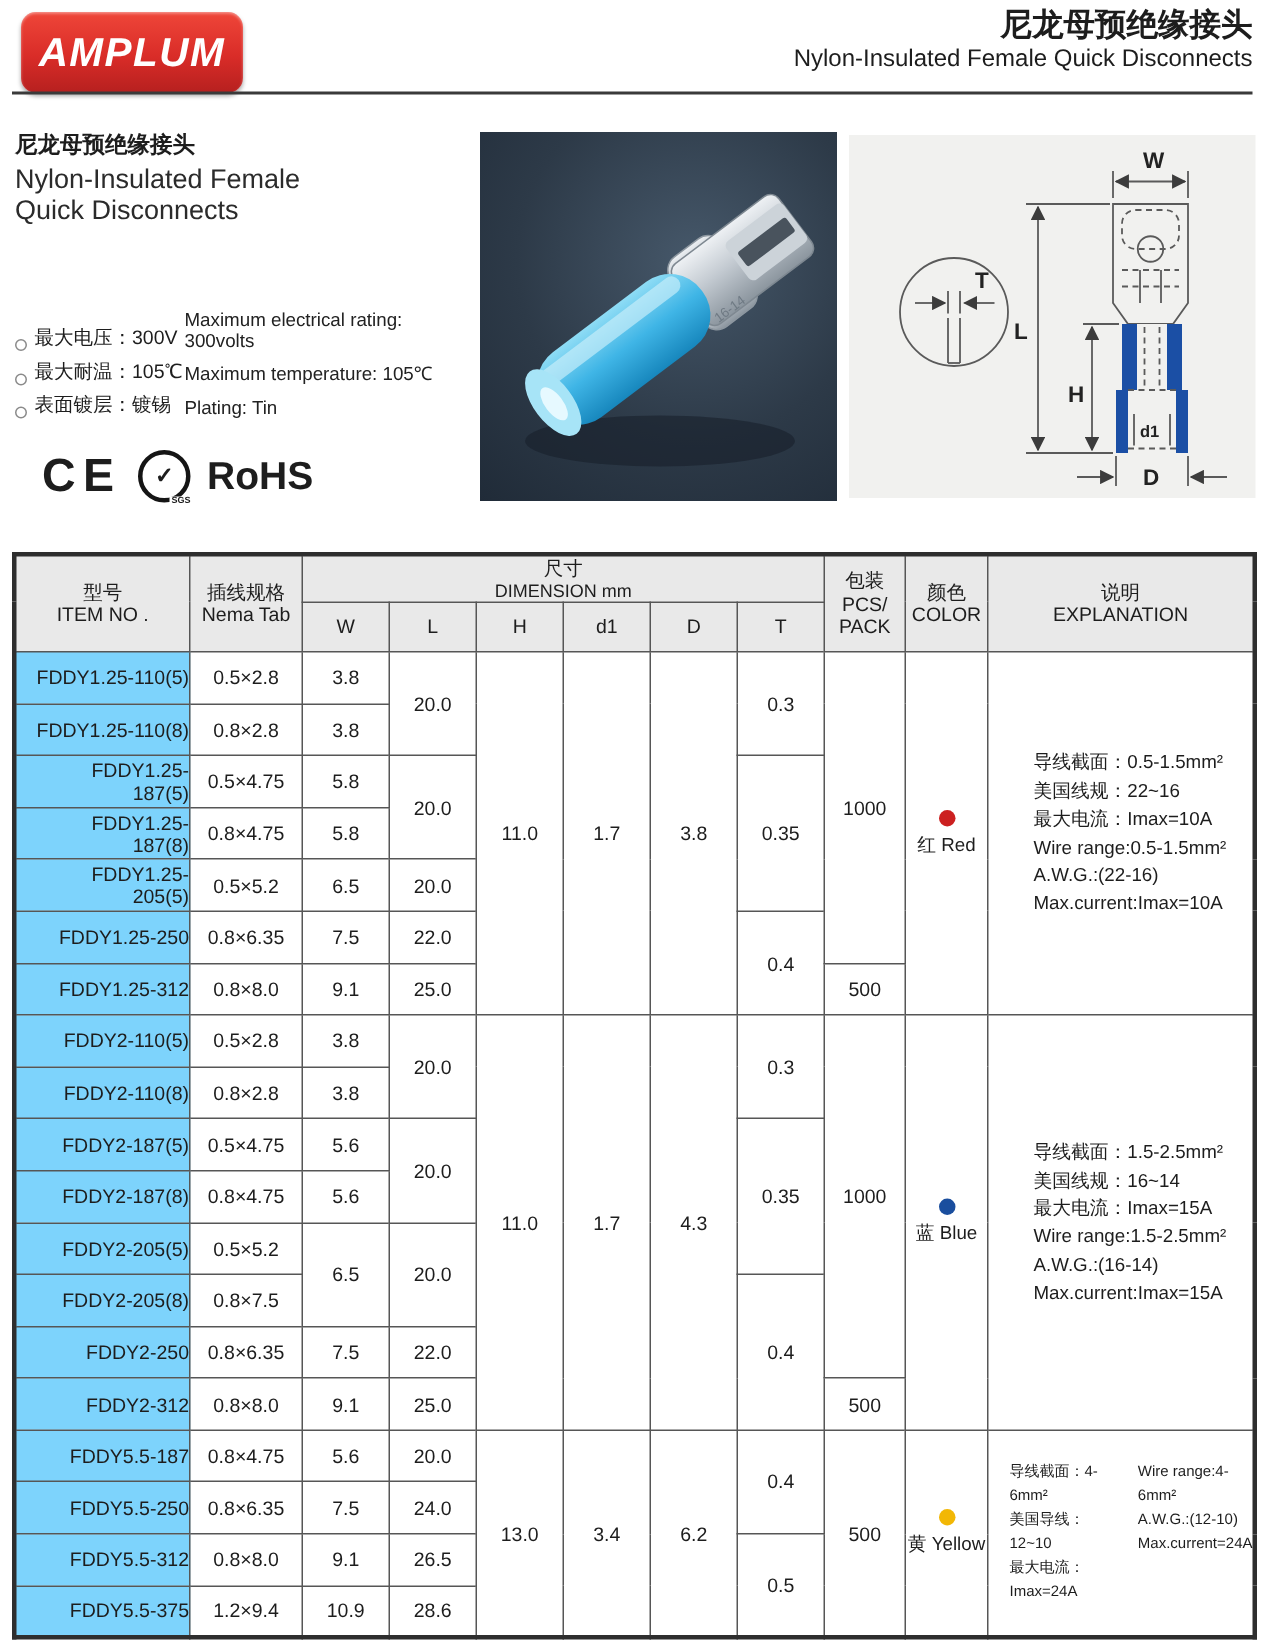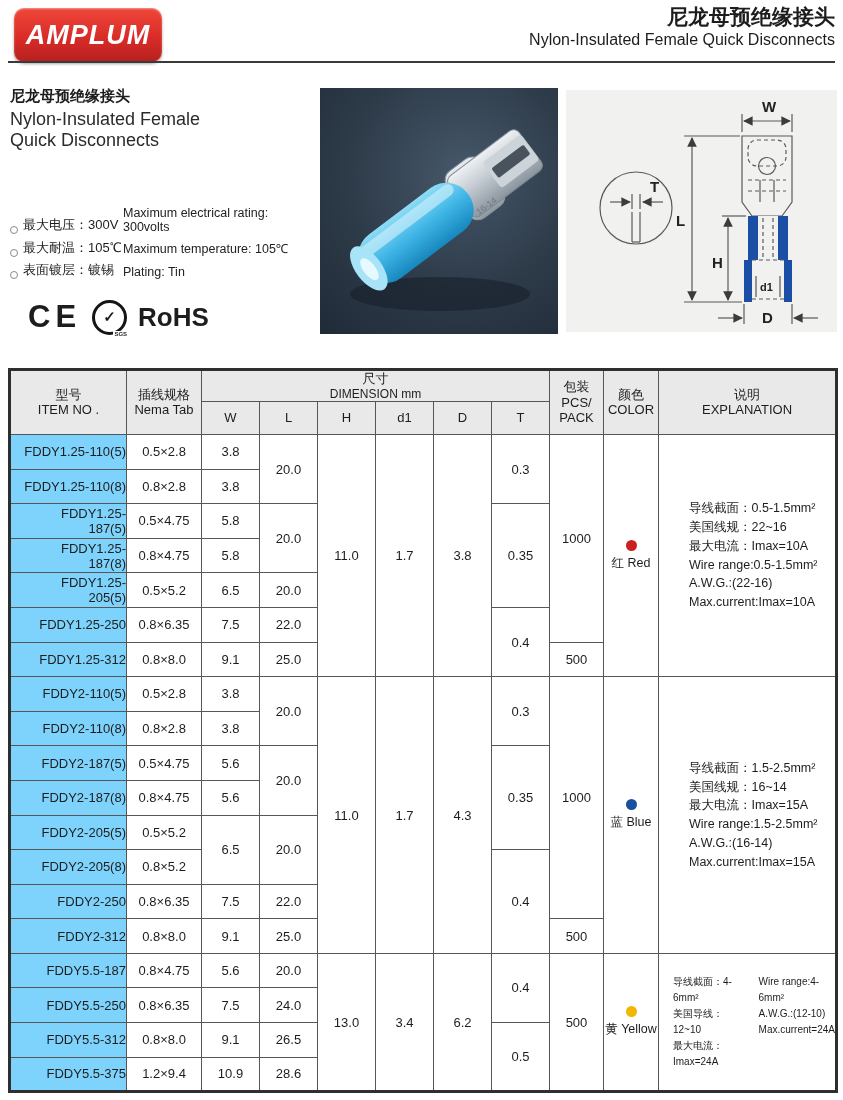--- a/index.html
+++ b/index.html
@@ -353,21 +353,21 @@
       <td>5.6</td>
     </tr>
     <tr>
       <td class="item">FDDY2-205(5)</td>
       <td>0.5×5.2</td>
       <td rowspan="2">6.5</td>
       <td rowspan="2">20.0</td>
     </tr>
     <tr>
       <td class="item">FDDY2-205(8)</td>
-      <td>0.8×5.2</td>
+      <td>0.8×7.5</td>
       <td rowspan="3">0.4</td>
     </tr>
     <tr>
       <td class="item">FDDY2-250</td>
       <td>0.8×6.35</td>
       <td>7.5</td>
       <td>22.0</td>
     </tr>
     <tr>
       <td class="item">FDDY2-312</td>

